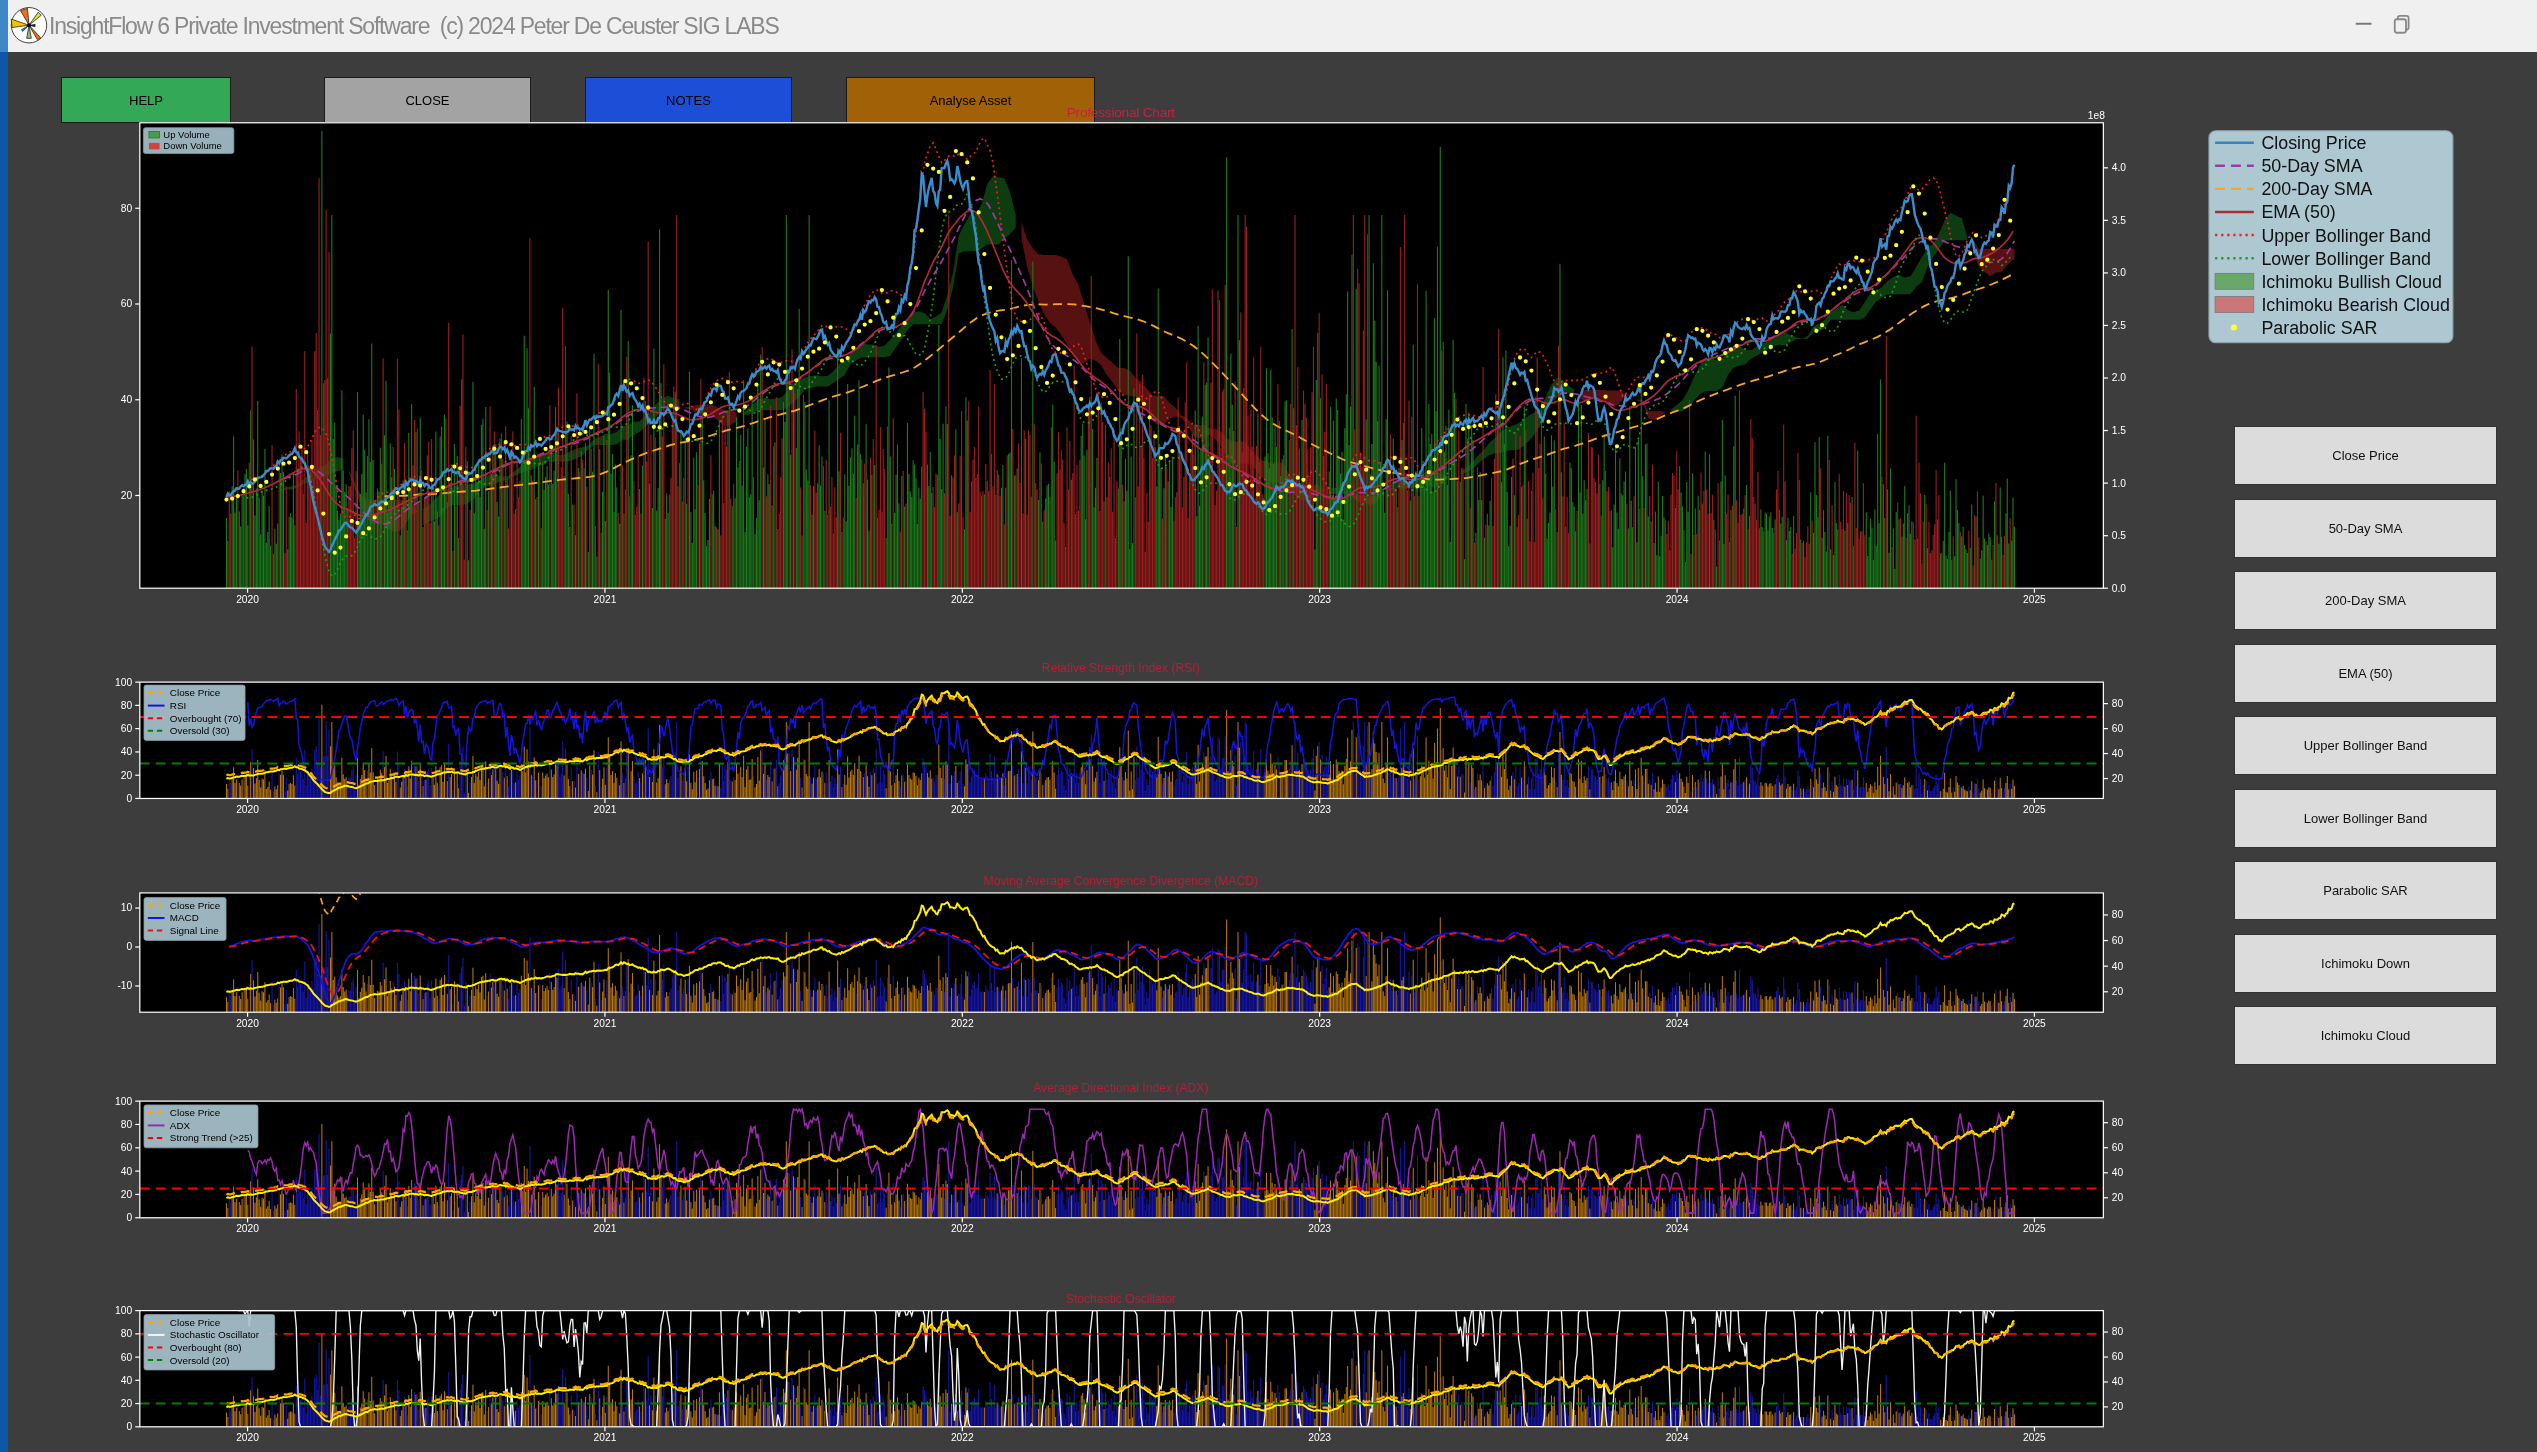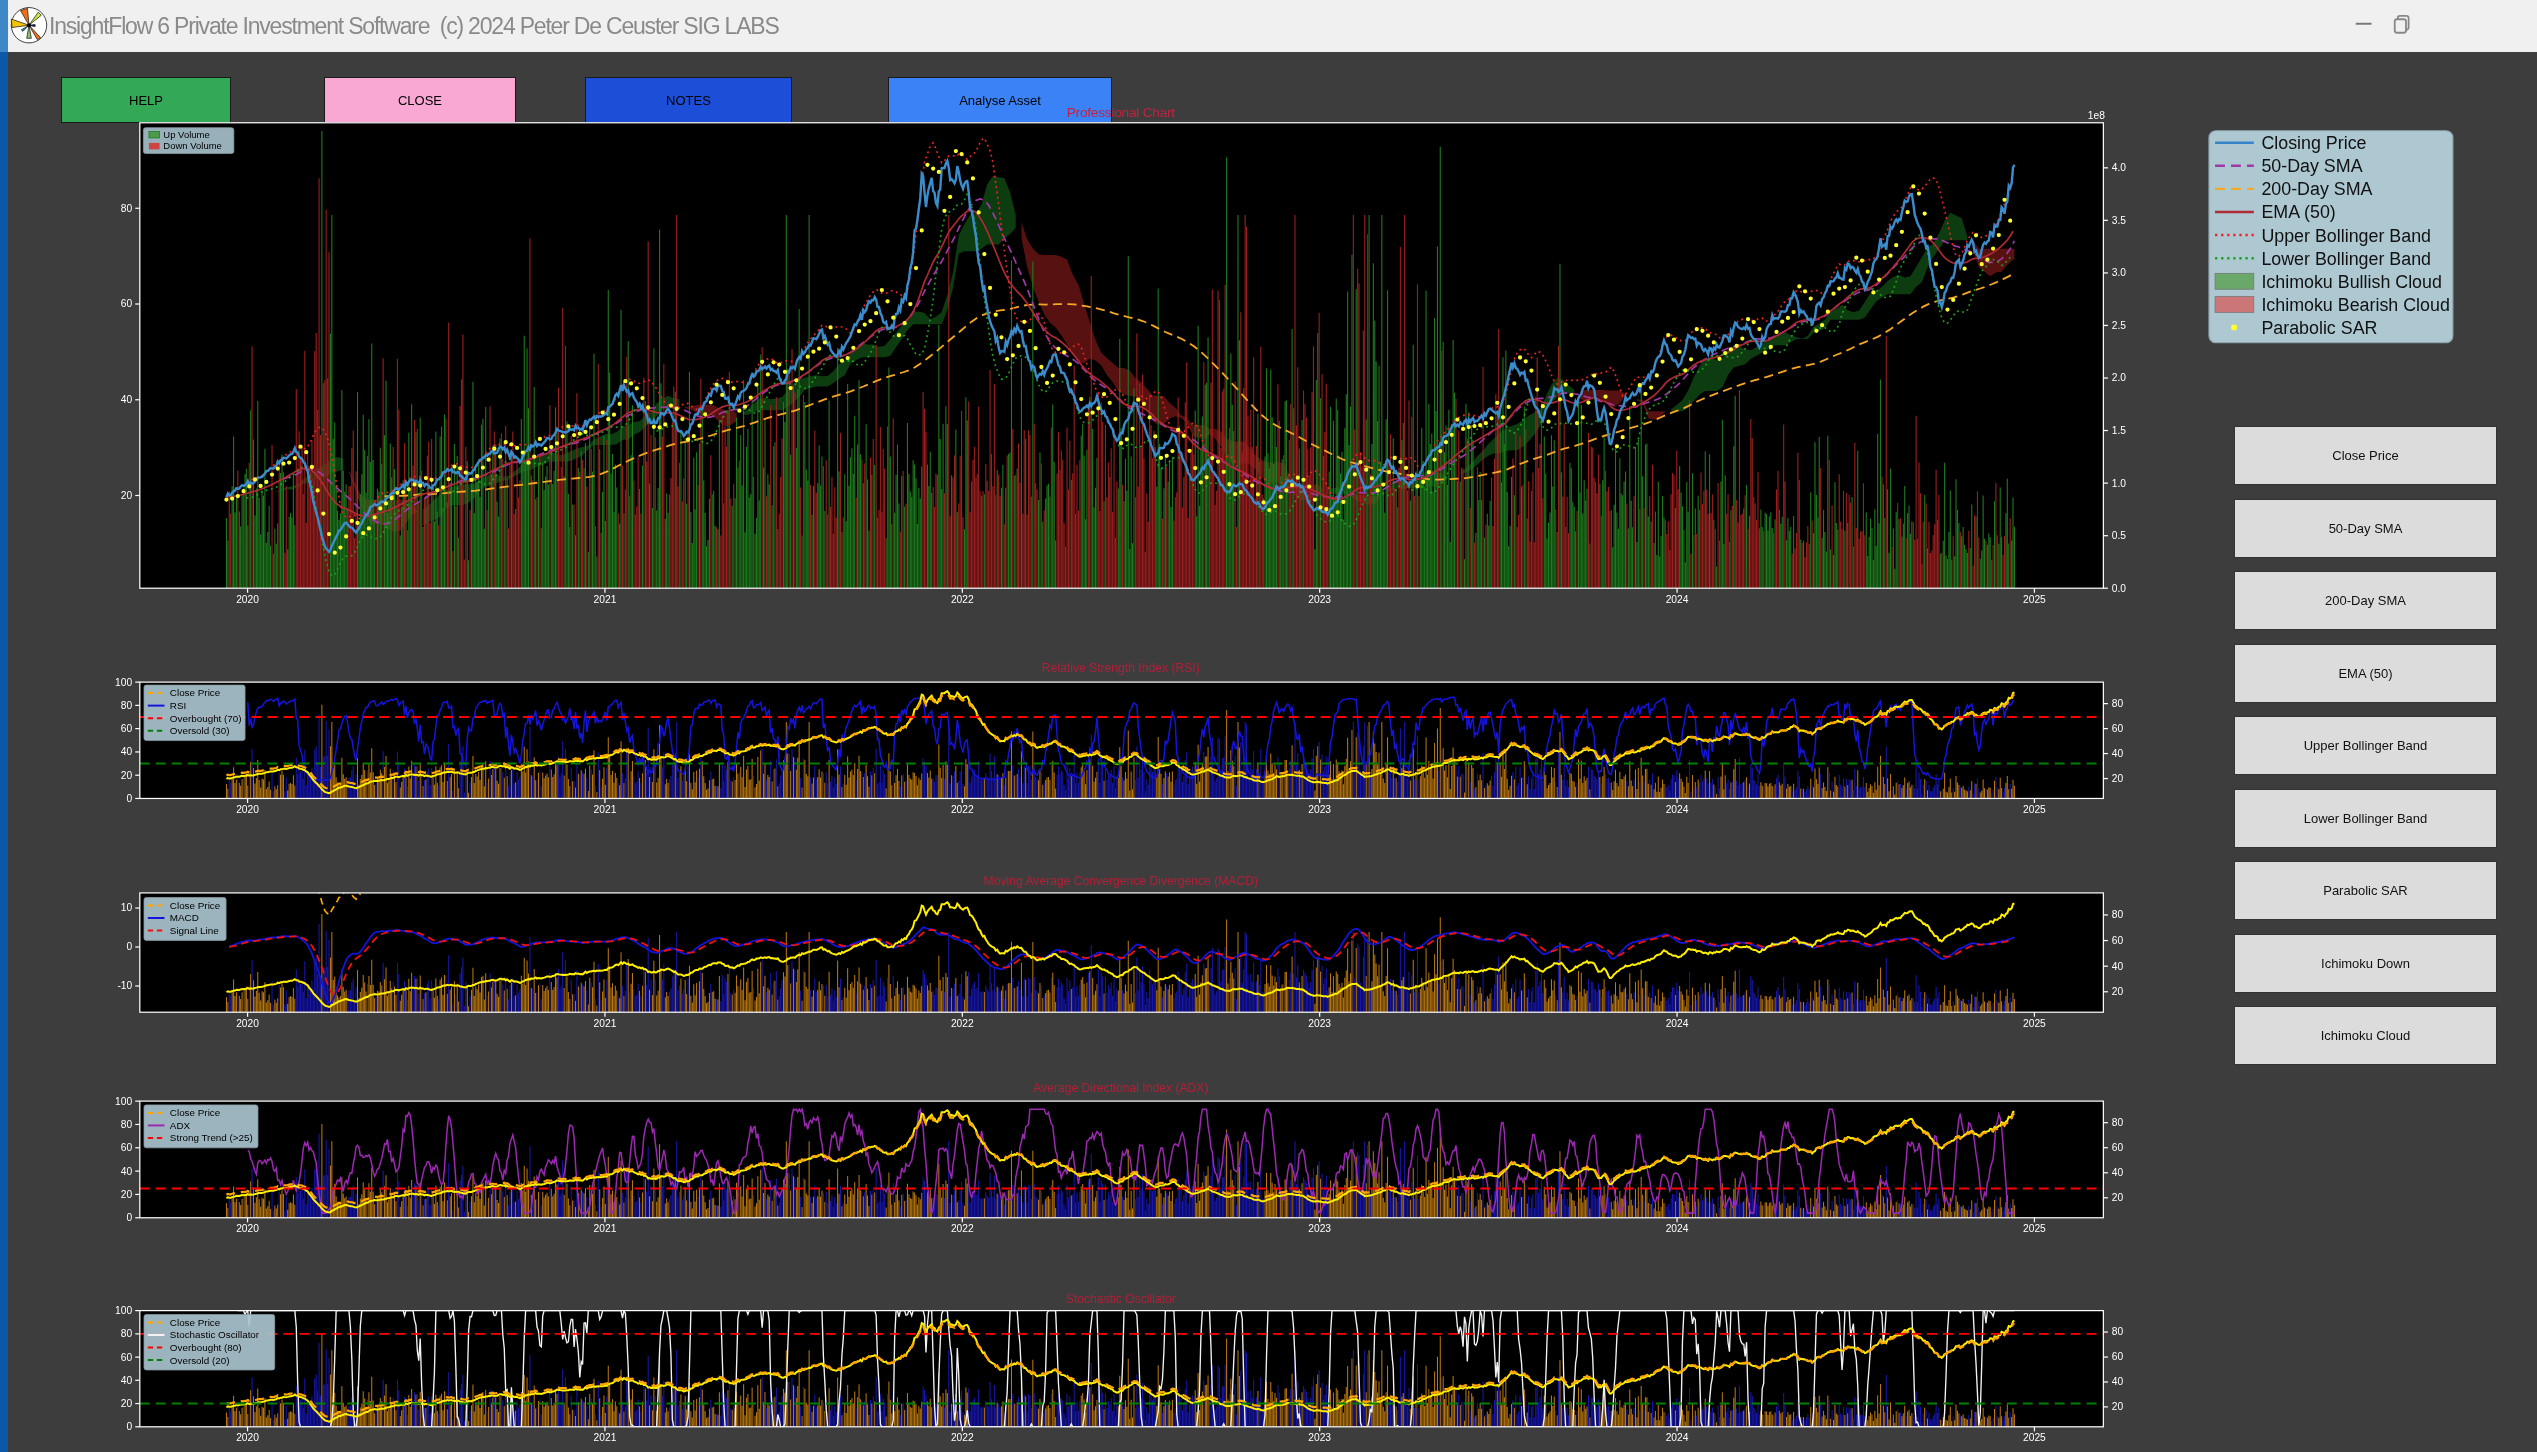--- a/index.html
+++ b/index.html
@@ -23,23 +23,23 @@
  <polygon points="26,25 16,31 18,33" fill="#2a8c8c" stroke="#111" stroke-width="0.8"></polygon>
  <circle cx="26" cy="25" r="2.6" fill="#000"></circle>
 </svg>
 <div class="abs" style="left:49px;top:0;height:52px;line-height:52px;font-size:23px;letter-spacing:-1.2px;color:#8a8a8a;white-space:nowrap">InsightFlow 6 Private Investment Software&nbsp; (c) 2024 Peter De Ceuster SIG LABS</div>
 <svg class="abs" style="left:2348px;top:10.6px" width="68" height="30" viewBox="0 0 90 40">
  <line x1="10" y1="17" x2="31" y2="17" stroke="#777" stroke-width="2.6"></line>
  <rect x="62" y="11" width="15" height="18" rx="3" fill="none" stroke="#888" stroke-width="2.4"></rect>
  <path d="M66 11v-1.5a3 3 0 0 1 3-3h8.5a3 3 0 0 1 3 3V22a3 3 0 0 1-3 3H76" fill="none" stroke="#888" stroke-width="2.4"></path>
 </svg>
 <div class="btn" style="left:61px;width:170px;background:#33a857">HELP</div>
-<div class="btn" style="left:324px;width:192px;background:#f9a8d4">CLOSE</div>
+<div class="btn" style="left:324px;width:207px;background:#a3a3a3">CLOSE</div>
 <div class="btn" style="left:585px;width:207px;background:#1d4ed8">NOTES</div>
-<div class="btn" style="left:888px;width:224px;background:#3b82f6">Analyse Asset</div>
+<div class="btn" style="left:846px;width:249px;background:#a16207">Analyse Asset</div>
 <div class="rbtn" style="top:426px">Close Price</div>
 <div class="rbtn" style="top:499px">50-Day SMA</div>
 <div class="rbtn" style="top:571px">200-Day SMA</div>
 <div class="rbtn" style="top:644px">EMA (50)</div>
 <div class="rbtn" style="top:716px">Upper Bollinger Band</div>
 <div class="rbtn" style="top:789px">Lower Bollinger Band</div>
 <div class="rbtn" style="top:861px">Parabolic SAR</div>
 <div class="rbtn" style="top:934px">Ichimoku Down</div>
 <div class="rbtn" style="top:1006px">Ichimoku Cloud</div>
 <svg class="abs" style="left:0;top:0" width="2538" height="1453" viewBox="0 0 3340 1912">

